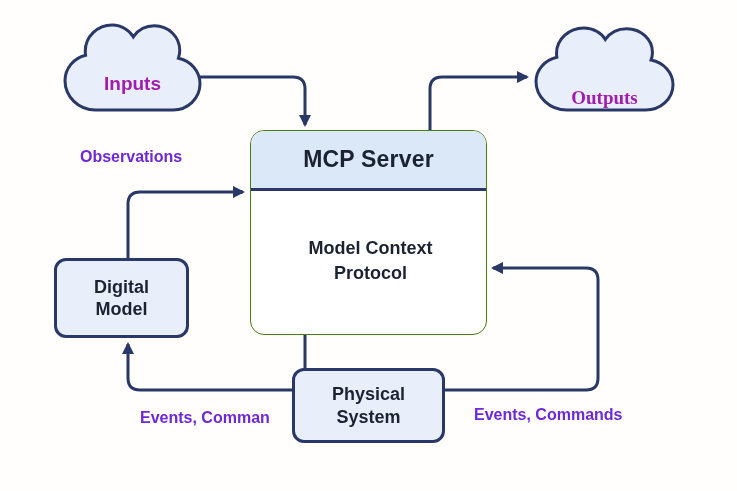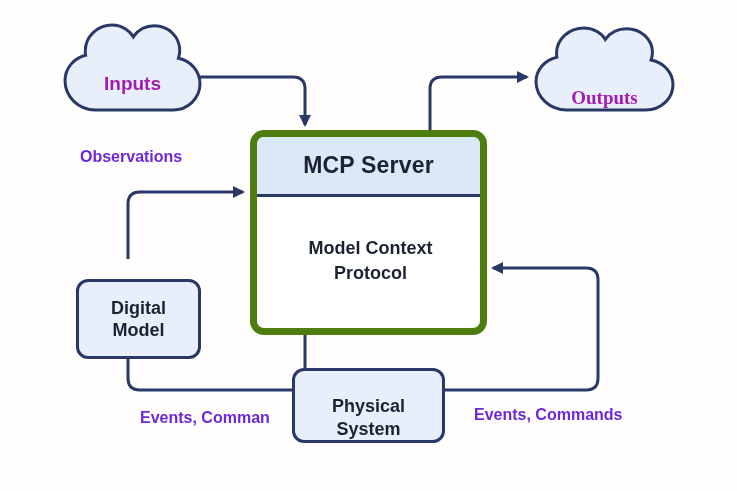--- a/index.html
+++ b/index.html
@@ -18,21 +18,21 @@
   .node{
     position:absolute;box-sizing:border-box;
     border:3px solid #293866;border-radius:12px;
     background:#e8effb;
     display:flex;align-items:center;justify-content:center;
     text-align:center;font-weight:700;font-size:18px;line-height:1.25;
   }
   .node .wrap{display:inline-block;}
   #mcp-box{
     position:absolute;left:250px;top:130px;width:237px;height:205px;
-    box-sizing:border-box;border:7px solid #4d7c0f;border-radius:14px;
+    box-sizing:border-box;border:1px solid #4d7c0f;border-radius:14px;
     background:#ffffff;overflow:hidden;display:flex;flex-direction:column;
   }
   #mcp-header{
     height:57px;flex:0 0 auto;background:#dbe8f8;border-bottom:3px solid #293866;
     display:flex;align-items:center;justify-content:center;
     font-weight:700;font-size:23px;letter-spacing:.2px;
   }
   #mcp-body{
     flex:1 1 auto;display:flex;flex-direction:column;align-items:center;justify-content:center;
     gap:29px;padding:2px 2px 6px 6px;text-align:center;
@@ -74,25 +74,25 @@
   </svg>
   <div class="cloud-label" style="left:536px;top:40px;width:137px;height:82px;padding-top:17px;font-family:Liberation Serif, serif;">Outputs</div>
 
   <div id="mcp-box">
     <div id="mcp-header">MCP Server</div>
     <div id="mcp-body">
       <div id="mcp-protocol">Model Context Protocol</div>
     </div>
   </div>
 
-  <div class="node" style="left:76px;top:258px;width:125px;height:80px;margin-top:21px;">
+  <div class="node" style="left:54px;top:258px;width:135px;height:80px;">
     <span class="wrap" style="width:72px;">Digital Model</span>
   </div>
 
-  <div class="node" style="left:292px;top:368px;width:153px;height:75px;align-items:flex-end;">
+  <div class="node" style="left:292px;top:368px;width:153px;height:75px;">
     <span class="wrap" style="width:92px;">Physical System</span>
   </div>
 
   <div class="edge-label" style="left:80px;top:148px;">Observations</div>
   <div class="edge-label" style="left:140px;top:409px;">Events, Comman</div>
   <div class="edge-label" style="left:474px;top:406px;">Events, Commands</div>
 
 </div>
 
 </body></html>

